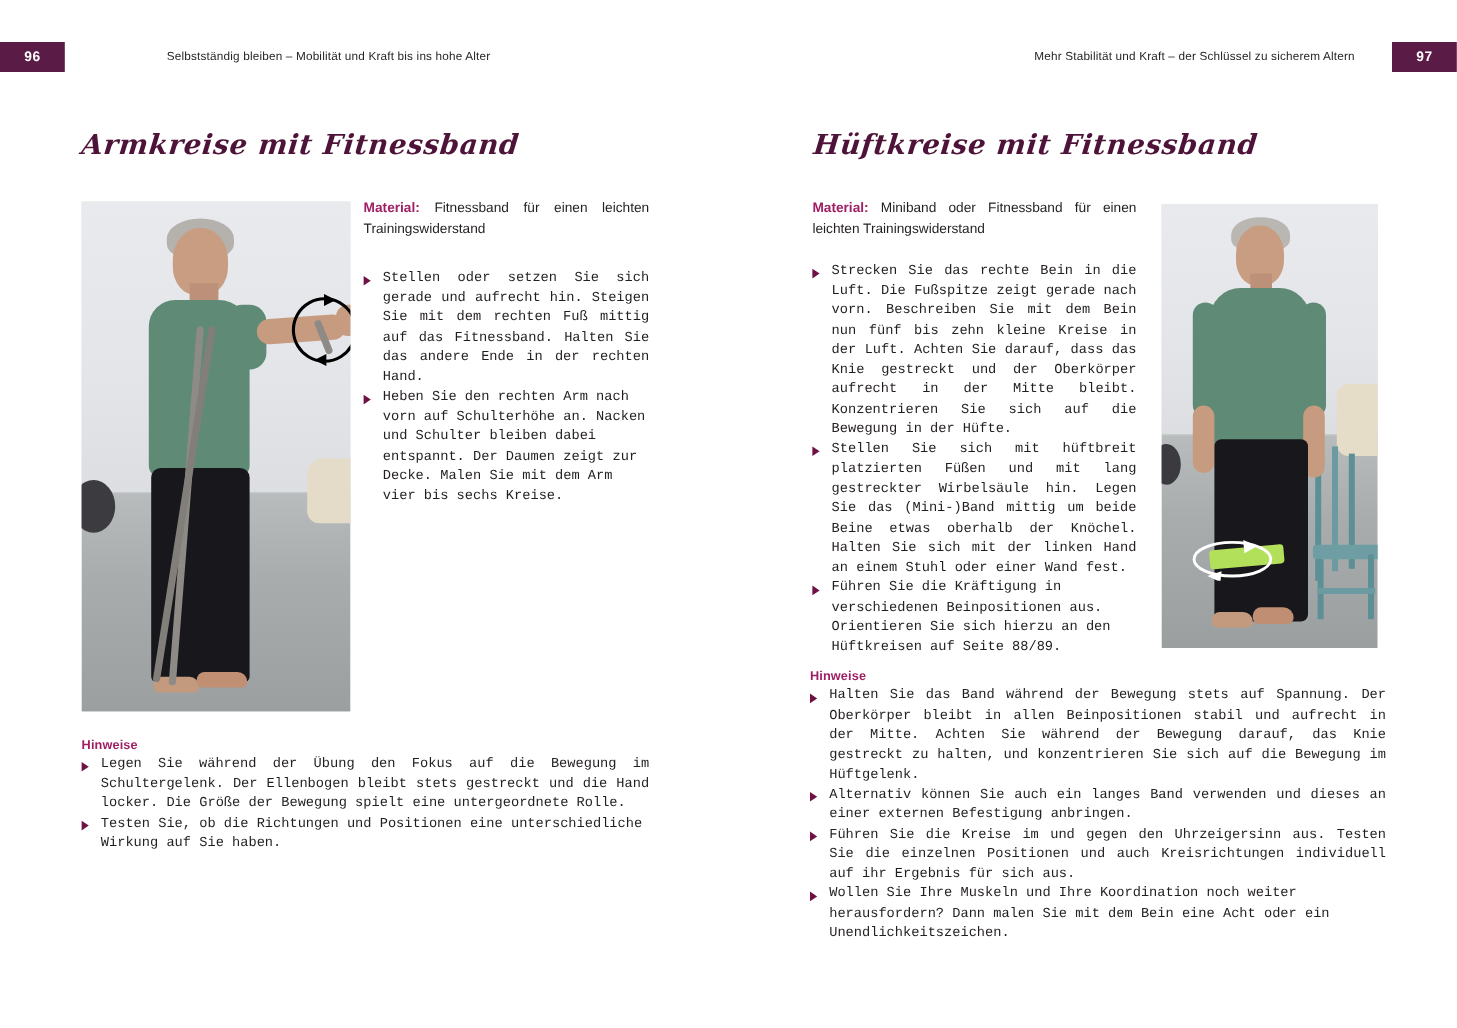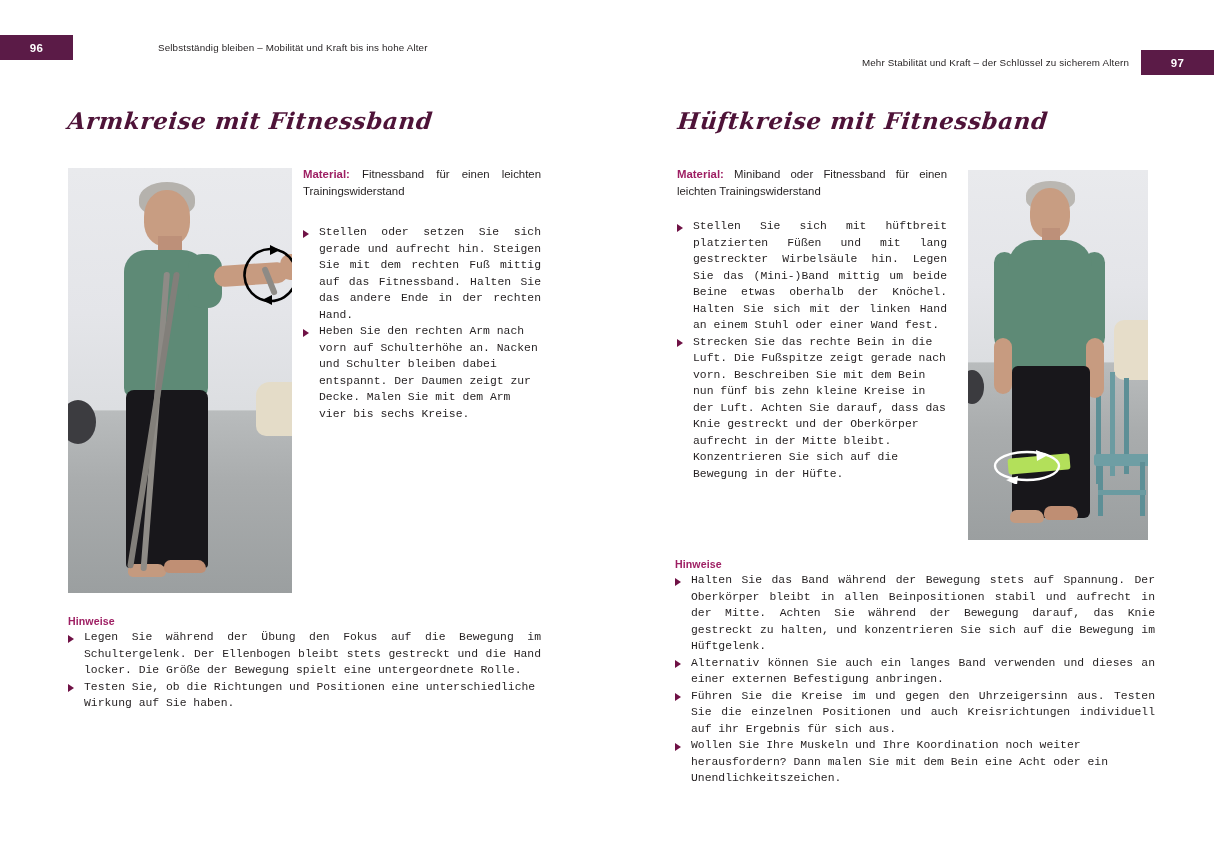--- a/index.html
+++ b/index.html
@@ -12,29 +12,29 @@
     overflow: hidden;
     position: relative;
   }
 
   .spread { position:absolute; inset:0; display:flex; }
   .page { position:relative; width:607px; height:857px; background:#fff; }
 
   
   .runhead { position:absolute; top:35px; height:25px; display:flex; align-items:center; }
   .runhead-left  { left:0;  width:100%; }
-  .runhead-right { left:0;  width:100%; justify-content:flex-end;margin-top:15px; }
+  .runhead-right { left:0;  width:100%; justify-content:flex-end; }
 
   .folio {
     background:#5b1b47;
     color:#ffffff;
     font-size:11.5px;
     font-weight:700;
     letter-spacing:.3px;
-    height:25px; width:73px;
+    height:25px; width:54px;
     display:flex; align-items:center; justify-content:center;
   }
   .runtext {
     font-size:9.8px;
     color:#231f20;
     letter-spacing:.15px;
     white-space:nowrap;
   }
   .runhead-left .runtext { margin-left:85px; }
   .runhead-right .runtext { margin-right:85px; }
@@ -265,22 +265,23 @@
         <polygon points="26,28 14,32 25,37" fill="#ffffff"></polygon>
       </svg>
     </div>
 
     <div class="material" style="left:70px;top:166px;width:270px;">
       <b>Material:</b><span> Miniband oder Fitnessband für einen leichten Trainingswiderstand</span>
     </div>
 
     <div class="steps steps-right">
       <ul class="blist">
+        <li>Strecken Sie das rechte Bein in die Luft. Die Fußspitze zeigt gerade nach vorn. Beschreiben Sie mit dem Bein nun fünf bis zehn kleine Kreise in der Luft. Achten Sie darauf, dass das Knie gestreckt und der Oberkörper aufrecht in der Mitte bleibt. Konzentrieren Sie sich auf die Bewegung in der Hüfte.</li>
         <li>Stellen Sie sich mit hüftbreit platzierten Füßen und mit lang gestreckter Wirbelsäule hin. Legen Sie das (Mini-)Band mittig um beide Beine etwas oberhalb der Knöchel. Halten Sie sich mit der linken Hand an einem Stuhl oder einer Wand fest.</li>
-        <li>Strecken Sie das rechte Bein in die Luft. Die Fußspitze zeigt gerade nach vorn. Beschreiben Sie mit dem Bein nun fünf bis zehn kleine Kreise in der Luft. Achten Sie darauf, dass das Knie gestreckt und der Oberkörper aufrecht in der Mitte bleibt. Konzentrieren Sie sich auf die Bewegung in der Hüfte.</li>
+        <li>Führen Sie die Kräftigung in verschiedenen Beinpositionen aus. Orientieren Sie sich hierzu an den Hüftkreisen auf Seite 88/89.</li>
       </ul>
     </div>
 
     <div class="hinweise hinweise-right">
       <div class="hinweise-head">Hinweise</div>
       <ul class="blist">
         <li>Halten Sie das Band während der Bewegung stets auf Spannung. Der Oberkörper bleibt in allen Beinpositionen stabil und aufrecht in der Mitte. Achten Sie während der Bewegung darauf, das Knie gestreckt zu halten, und konzentrieren Sie sich auf die Bewegung im Hüftgelenk.</li>
         <li>Alternativ können Sie auch ein langes Band verwenden und dieses an einer externen Befestigung anbringen.</li>
         <li>Führen Sie die Kreise im und gegen den Uhrzeigersinn aus. Testen Sie die einzelnen Positionen und auch Kreisrichtungen individuell auf ihr Ergebnis für sich aus.</li>
         <li>Wollen Sie Ihre Muskeln und Ihre Koordination noch weiter herausfordern? Dann malen Sie mit dem Bein eine Acht oder ein Unendlichkeitszeichen.</li>

